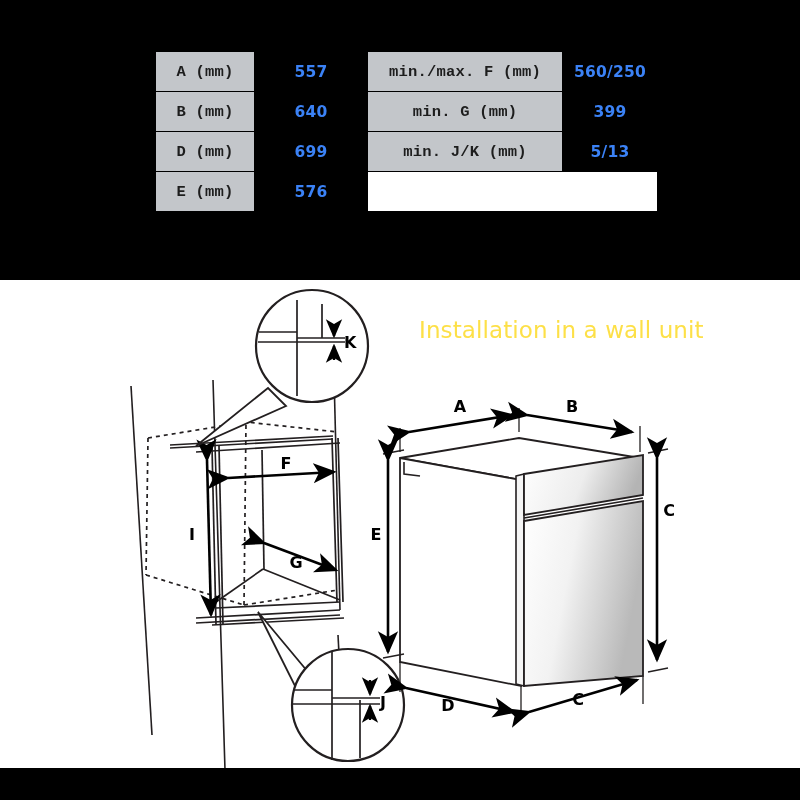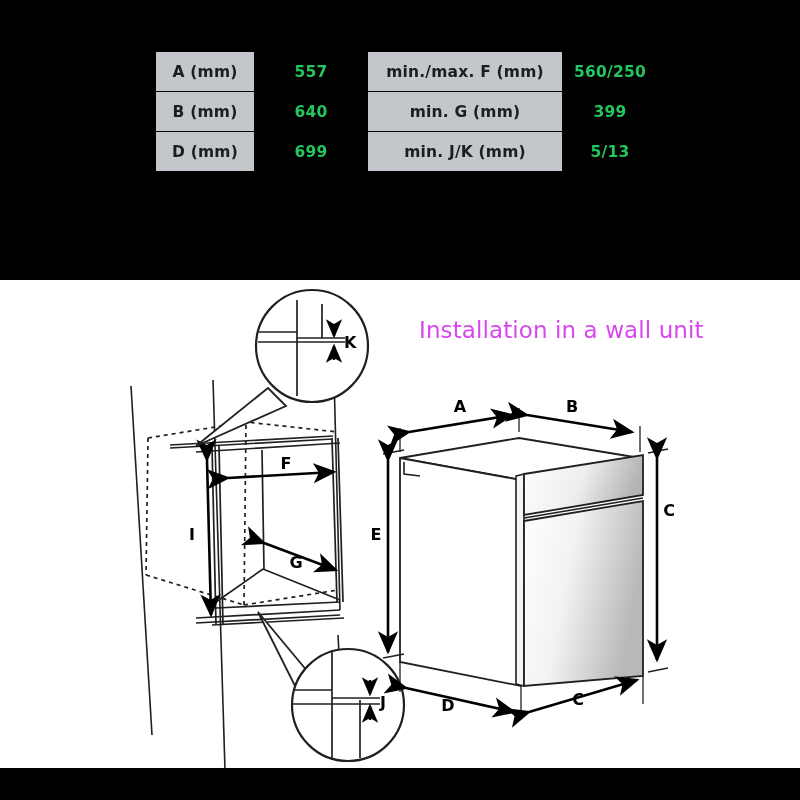--- a/index.html
+++ b/index.html
@@ -45,24 +45,25 @@
     padding: 0 4px;
     text-align: center;
     vertical-align: middle;
     font-size: 15.5px;
     font-weight: bold;
     letter-spacing: 0.2px;
   }
   td.lbl {
     background: #c3c6ca;
     color: #1d1d1d;
+    font-family: Liberation Mono, monospace;
   }
   td.val {
     background: #000000;
-    color: #22c55e;
+    color: #3b82f6;
   }
   td.blank {
     background: #ffffff;
     border: 1.5px solid #000000;
   }
   col.c1 { width: 99px; }
   col.c2 { width: 113px; }
   col.c3 { width: 195px; }
   col.c4 { width: 95px; }
 
@@ -75,21 +76,21 @@
     height: 488px;
   }
   #drawing svg { display: block; }
 
   #title-text {
     position: absolute;
     left: 419px;
     top: 317px;
     font-size: 23px;
     font-weight: 400;
-    color: #d946ef;
+    color: #fde047;
     letter-spacing: 0.1px;
     white-space: nowrap;
     font-family: "DejaVu Sans", sans-serif;
   }
 
   .dimlabel {
     font-family: "DejaVu Sans", sans-serif;
     font-size: 16px;
     font-weight: bold;
     fill: #000000;
@@ -121,20 +122,25 @@
         <td class="val">640</td>
         <td class="lbl">min. G (mm)</td>
         <td class="val">399</td>
       </tr>
       <tr>
         <td class="lbl">D (mm)</td>
         <td class="val">699</td>
         <td class="lbl">min. J/K (mm)</td>
         <td class="val">5/13</td>
       </tr>
+      <tr>
+        <td class="lbl">E (mm)</td>
+        <td class="val">576</td>
+        <td class="blank" colspan="2"></td>
+      </tr>
     </tbody>
   </table>
 
   <div id="drawing">
     <svg width="800" height="488" viewBox="0 0 800 488" xmlns="http://www.w3.org/2000/svg">
       <defs>
         <linearGradient id="doorGrad" x1="0" y1="0" x2="1" y2="0.3">
           <stop offset="0%" stop-color="#ffffff"></stop>
           <stop offset="45%" stop-color="#f2f2f2"></stop>
           <stop offset="100%" stop-color="#b9b9b9"></stop>

